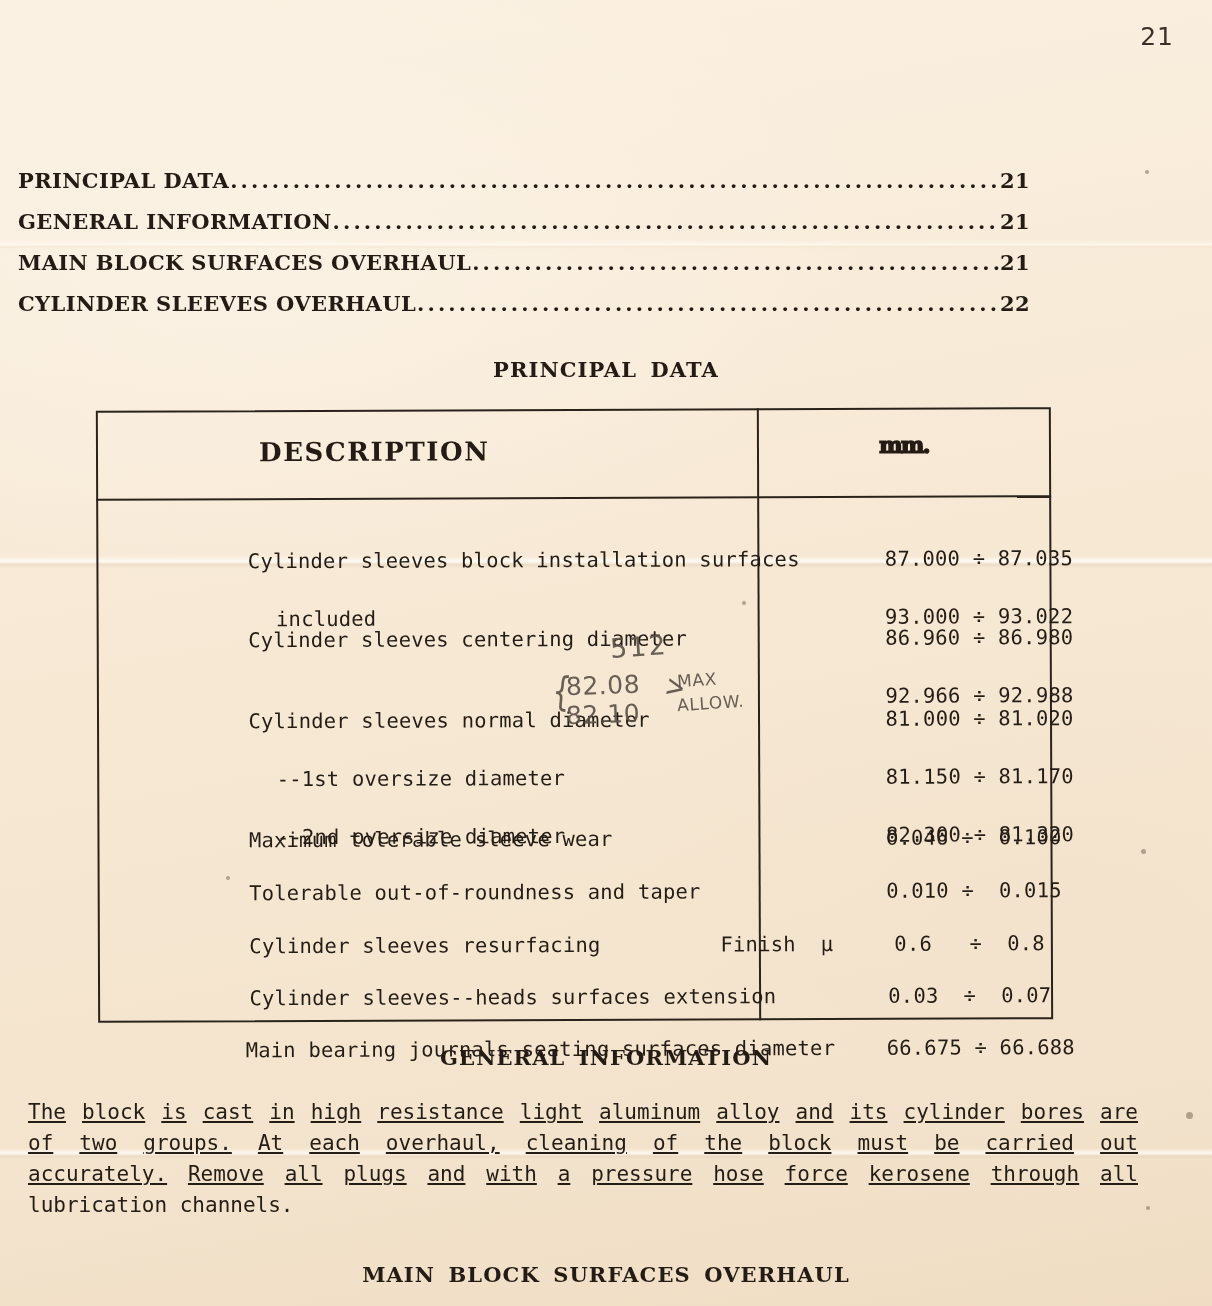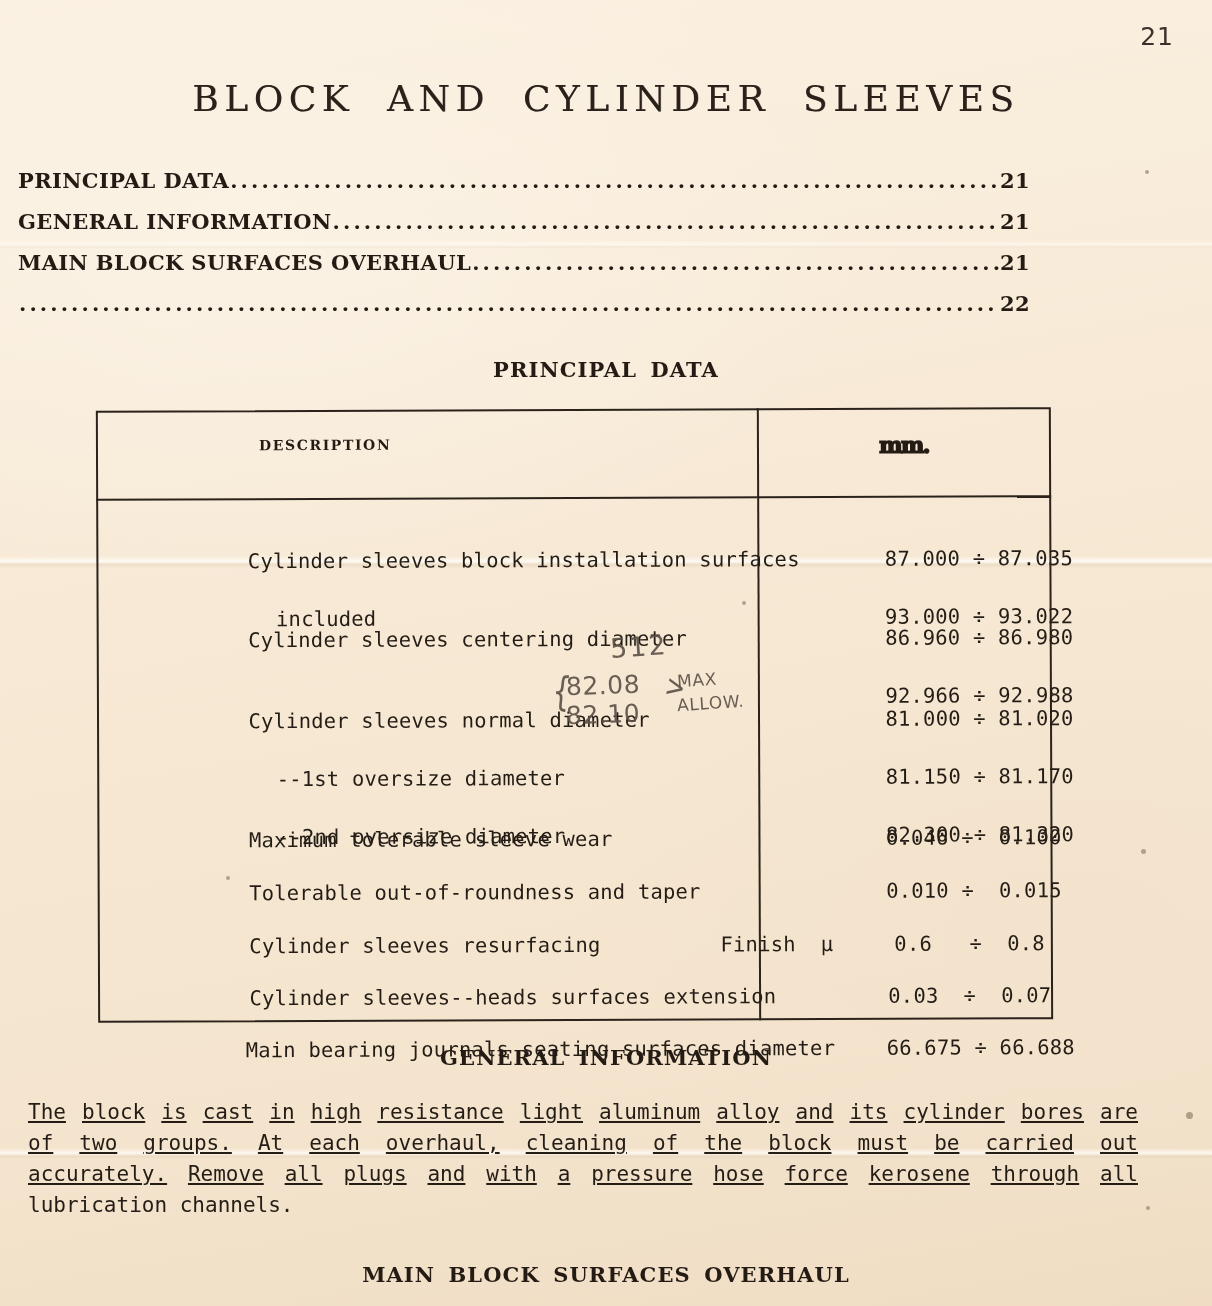--- a/index.html
+++ b/index.html
@@ -135,21 +135,21 @@
     left: 661px;
     width: 2px;
     background: #2b231b;
   }
 
   .th {
     position: absolute;
     top: 27px;
     font-family: "DejaVu Serif", "Liberation Serif", serif;
     font-weight: bold;
-    font-size: 14px;
+    font-size: 26px;
     letter-spacing: 1.6px;
     color: #241c14;
   }
   .th-desc { left: 163px; }
   .th-unit {
     left: 661px;
     width: 294px;
     top: 24px;
     text-align: center;
     letter-spacing: -1.5px;
@@ -284,39 +284,39 @@
 
   <div class="speck" style="left:1145px; top:170px; width:4px; height:4px;"></div>
   <div class="speck" style="left:1141px; top:849px; width:5px; height:5px;"></div>
   <div class="speck" style="left:1186px; top:1112px; width:7px; height:7px;"></div>
   <div class="speck" style="left:1146px; top:1206px; width:4px; height:4px;"></div>
   <div class="speck" style="left:226px; top:876px; width:4px; height:4px;"></div>
   <div class="speck" style="left:742px; top:601px; width:4px; height:4px;"></div>
 
   <div class="page-number">21</div>
 
-  <div class="doc-title">BLOCK AND CYLINDER SLEEVES</div>
 
   <div class="toc">
     <div class="toc-row">
       <span class="toc-label">PRINCIPAL DATA</span>
       <span class="toc-dots">..........................................................................................................</span>
       <span class="toc-page">21</span>
     </div>
     <div class="toc-row">
       <span class="toc-label">GENERAL INFORMATION</span>
       <span class="toc-dots">..........................................................................................................</span>
       <span class="toc-page">21</span>
     </div>
     <div class="toc-row">
       <span class="toc-label">MAIN BLOCK SURFACES OVERHAUL</span>
       <span class="toc-dots">..........................................................................................................</span>
       <span class="toc-page">21</span>
     </div>
     <div class="toc-row">
+      <span class="toc-label">CYLINDER SLEEVES OVERHAUL</span>
       <span class="toc-dots">..........................................................................................................</span>
       <span class="toc-page">22</span>
     </div>
   </div>
 
   <div class="section-head" id="head-principal">PRINCIPAL DATA</div>
 
   <div class="table-wrap">
     <div class="tbl-border"></div>
     <div class="tbl-header-rule"></div>

